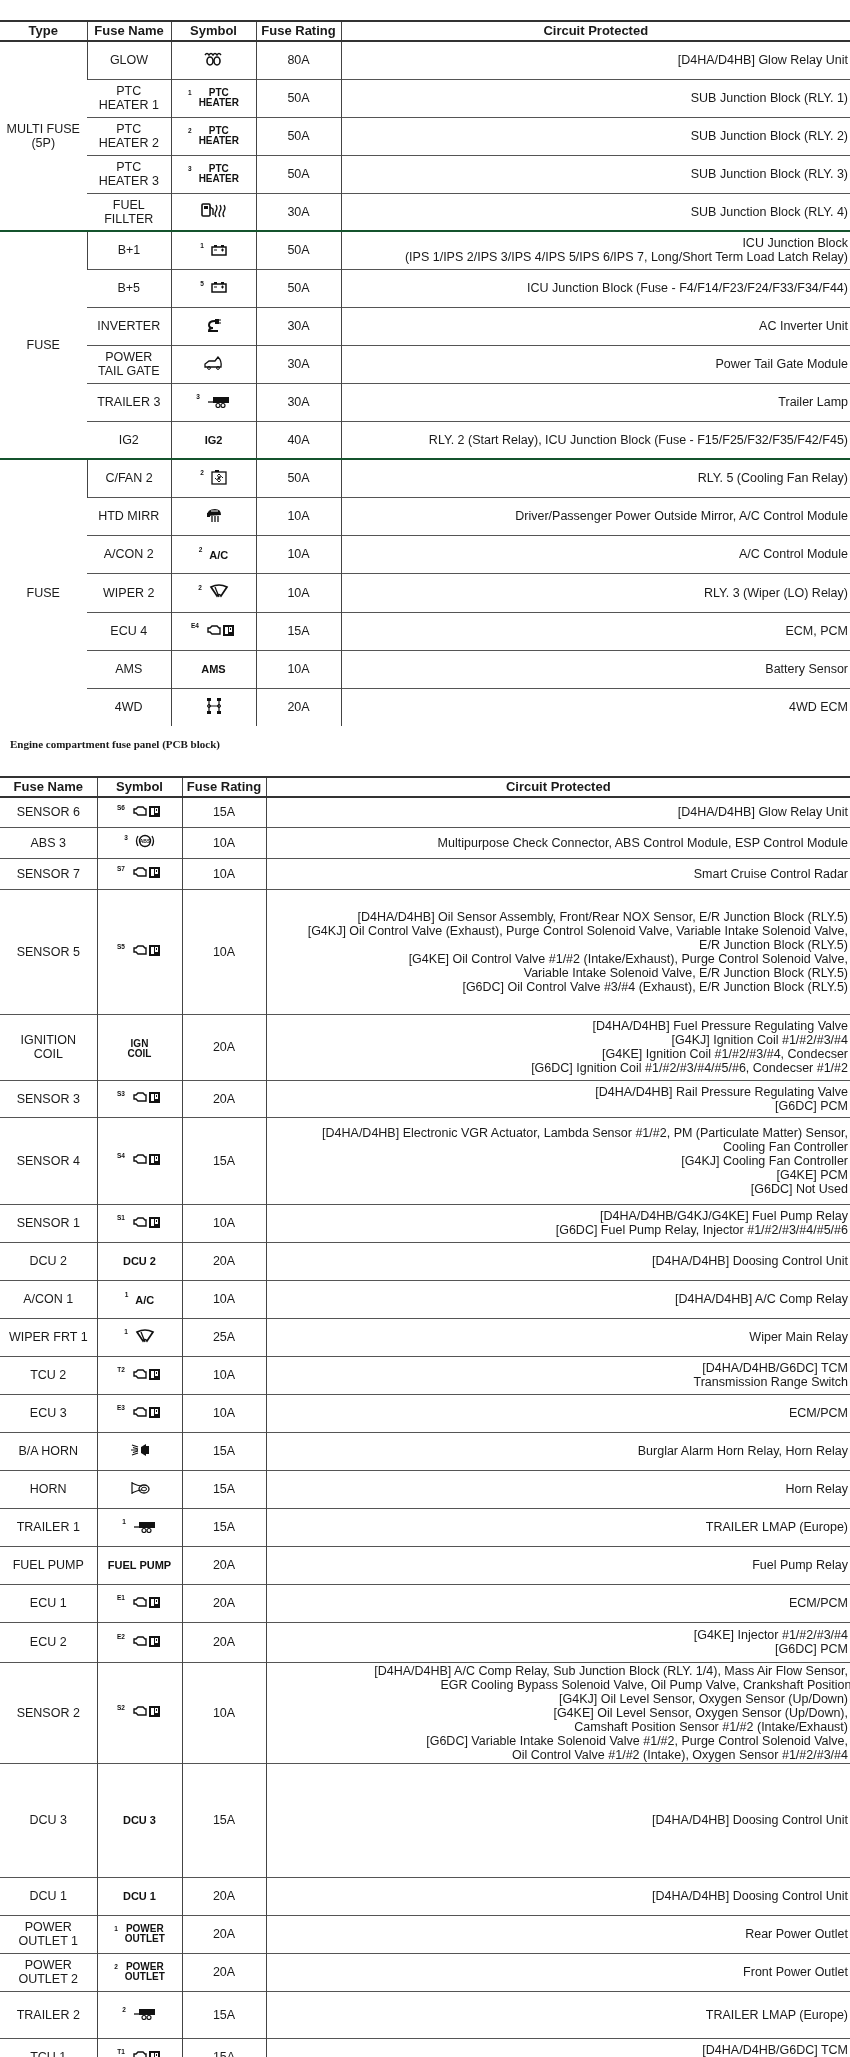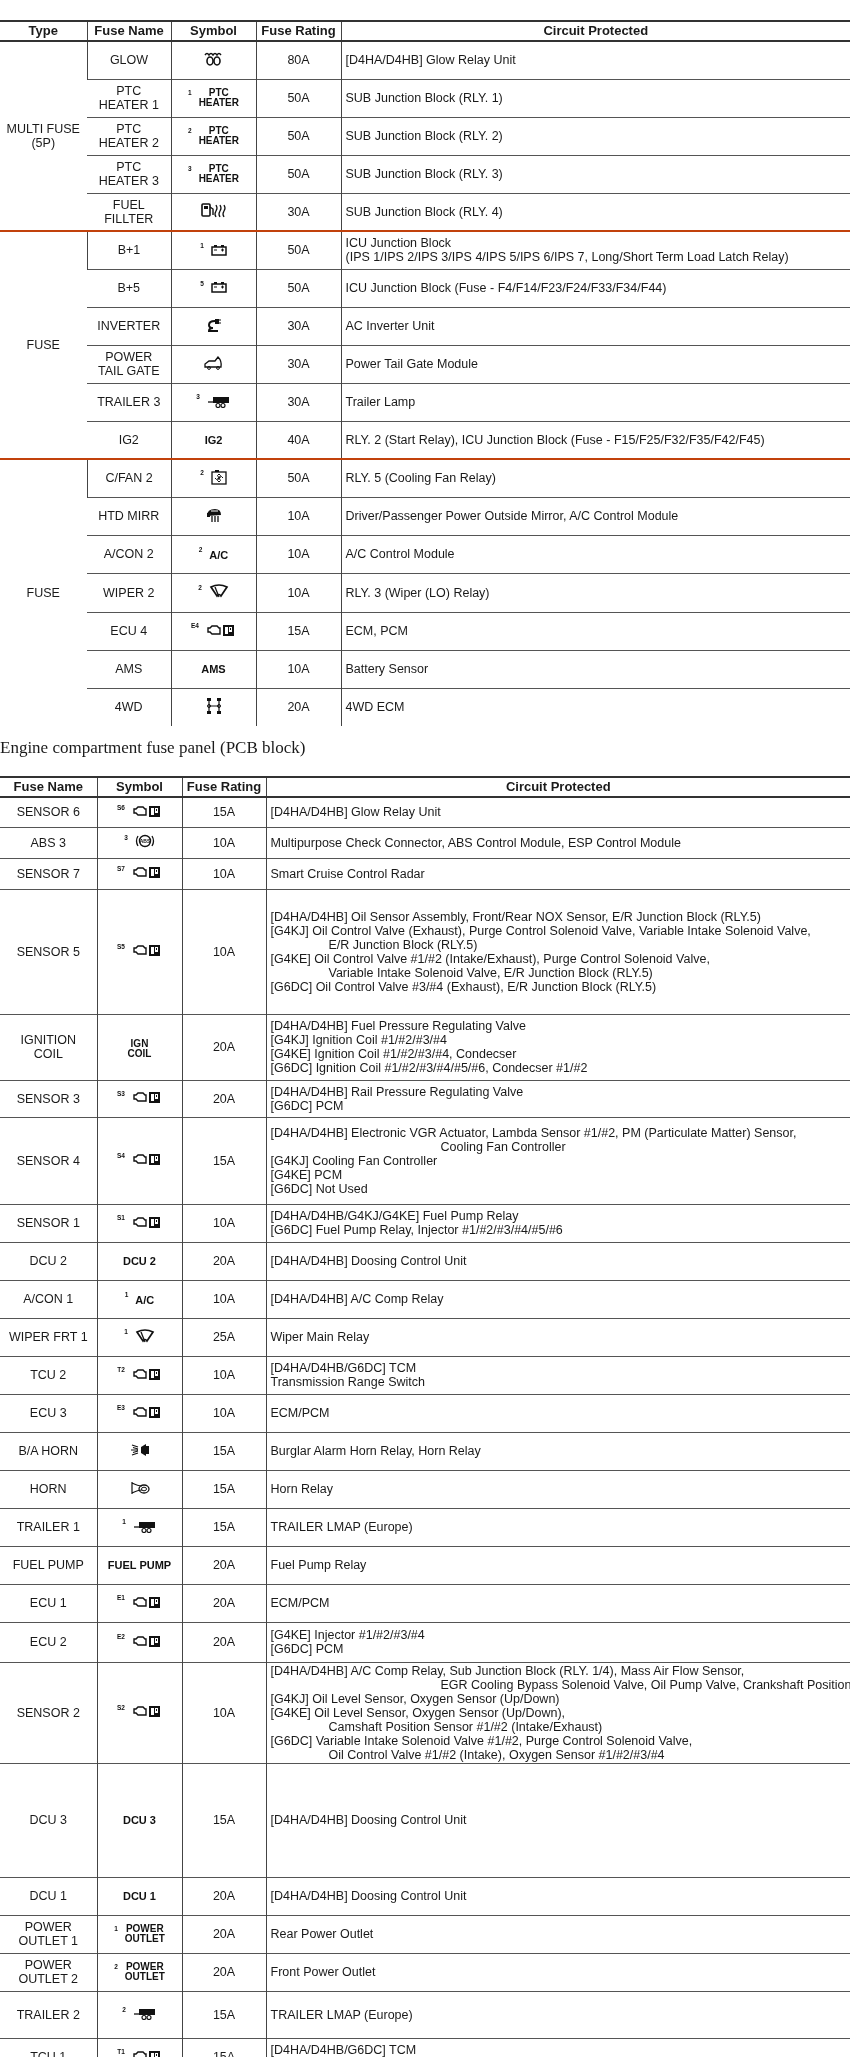--- a/index.html
+++ b/index.html
@@ -3,29 +3,29 @@
 <meta charset="utf-8">
 <style>
   * { box-sizing: border-box; margin: 0; padding: 0; }
   html, body { width: 850px; background: #ffffff; }
   body { font-family: "Liberation Sans", sans-serif; color: #1a1a1a; font-size: 12.5px; }
   table { border-collapse: collapse; width: 850px; table-layout: fixed; margin-top: 20px; }
   th { font-weight: bold; font-size: 13px; text-align: center; height: 20px; padding: 0 2px; border-bottom: 2px solid #333; border-left: 1px solid #444; line-height: 18px; }
   th:first-child { border-left: none; }
   td { border-left: 1px solid #444; border-top: 1px solid #555; text-align: center; vertical-align: middle; padding: 1px 2px; line-height: 14px; }
   td:first-child { border-left: none; }
-  td.circuit { text-align: left; padding-left: 4px; }
+  td.circuit { text-align: right; padding-left: 4px; }
   td.type-cell { border-top: 2px solid #333; }
-  tr.group-start td { border-top: 2px solid #c2410c; }
+  tr.group-start td { border-top: 2px solid #14532d; }
   .t1 { border-top: 2px solid #333; }
   .t2 { border-top: 2px solid #333; border-bottom: 2px solid #333; }
   .line { display: block; white-space: nowrap; }
   .indent1 { padding-left: 58px; }
   .indent3 { padding-left: 170px; }
-  .section-title { font-family: "Liberation Serif", serif; font-weight: normal; font-size: 17px; height: 30px; padding-top: 12px; padding-left: 0; }
+  .section-title { font-family: "Liberation Serif", serif; font-weight: bold; font-size: 11px; height: 30px; padding-top: 12px; padding-left: 10px; }
   .sym { display: inline-flex; align-items: center; justify-content: center; gap: 6px; font-weight: bold; font-size: 10.5px; color: #111; }
   .sym sup { font-size: 6.5px; font-weight: bold; margin-right: 1px; position: relative; top: -5px; vertical-align: baseline; }
   .sym .stack { display: inline-block; line-height: 10px; text-align: center; font-size: 10px; }
   .sym svg { display: inline-block; }
   .txtsym { font-weight: bold; font-size: 11px; }
 </style>
 </head>
 <body>
 
 <table class="t1">

